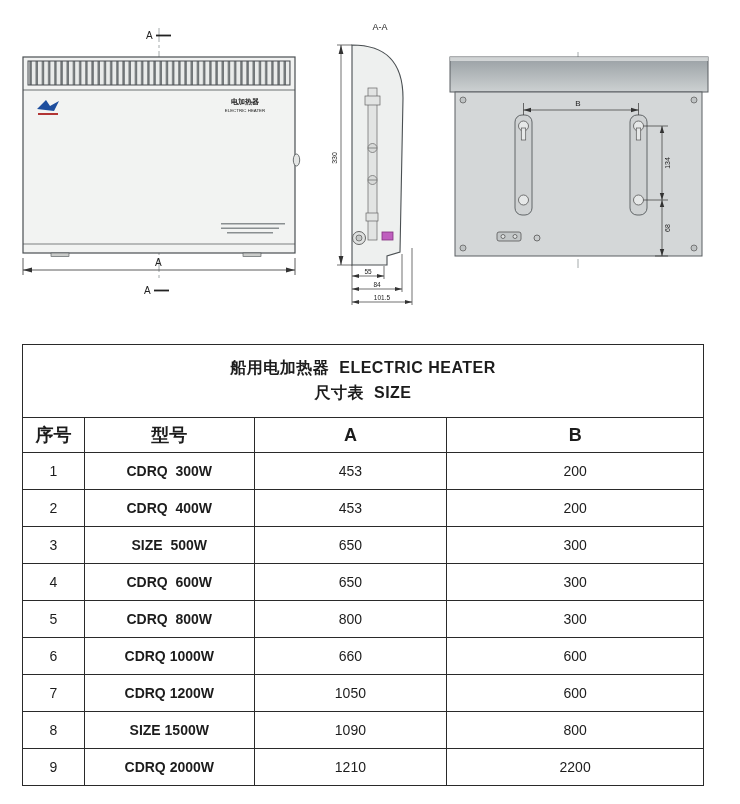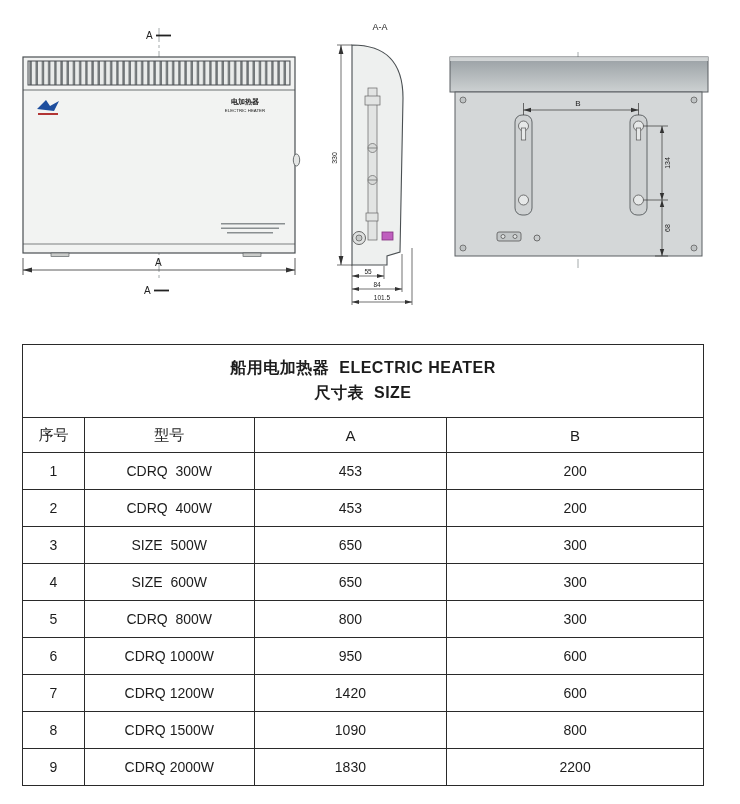--- a/index.html
+++ b/index.html
@@ -9,23 +9,23 @@
   svg text{font-family:"Liberation Sans","DejaVu Sans",sans-serif;}
 
   
   .table-wrap{left:22px;top:344px;width:682px;}
   table.size{border-collapse:collapse;width:100%;table-layout:fixed;}
   table.size th,table.size td{border:1px solid #2a2a2a;text-align:center;vertical-align:middle;
       font-family:"Liberation Sans","DejaVu Sans",sans-serif;}
   tr.title-row th{height:70px;font-size:16px;font-weight:bold;letter-spacing:.5px;}
   .title-line{line-height:1.55;}
   .title-en{margin-left:10px;}
-  tr.head-row th{height:32px;font-size:15px;font-weight:normal;}
+  tr.head-row th{height:32px;font-size:18px;font-weight:bold;}
   tbody td{height:34px;font-size:14px;}
-  td.model{white-space:pre;}
+  td.model{white-space:pre;font-weight:bold;}
 </style>
 </head>
 <body>
 
 <div class="canvas">
 
   <svg class="abs" style="left:15px;top:12px" width="300" height="292" viewBox="0 0 300 292">
     <defs>
       <pattern id="fv-slats" width="6.2" height="24" patternUnits="userSpaceOnUse">
         <rect width="6.2" height="24" fill="#e9ebea"></rect>
@@ -239,51 +239,51 @@
           <td>200</td>
         </tr>
         <tr>
           <td>3</td>
           <td class="model">SIZE  500W</td>
           <td>650</td>
           <td>300</td>
         </tr>
         <tr>
           <td>4</td>
-          <td class="model">SIZE  600W</td>
+          <td class="model">CDRQ  600W</td>
           <td>650</td>
           <td>300</td>
         </tr>
         <tr>
           <td>5</td>
           <td class="model">CDRQ  800W</td>
           <td>800</td>
           <td>300</td>
         </tr>
         <tr>
           <td>6</td>
           <td class="model">CDRQ 1000W</td>
-          <td>950</td>
+          <td>660</td>
           <td>600</td>
         </tr>
         <tr>
           <td>7</td>
           <td class="model">CDRQ 1200W</td>
-          <td>1420</td>
+          <td>1050</td>
           <td>600</td>
         </tr>
         <tr>
           <td>8</td>
-          <td class="model">CDRQ 1500W</td>
+          <td class="model">SIZE 1500W</td>
           <td>1090</td>
           <td>800</td>
         </tr>
         <tr>
           <td>9</td>
           <td class="model">CDRQ 2000W</td>
-          <td>1830</td>
+          <td>1210</td>
           <td>2200</td>
         </tr>
       </tbody>
     </table>
   </div>
 
 </div>
 
 </body></html>

